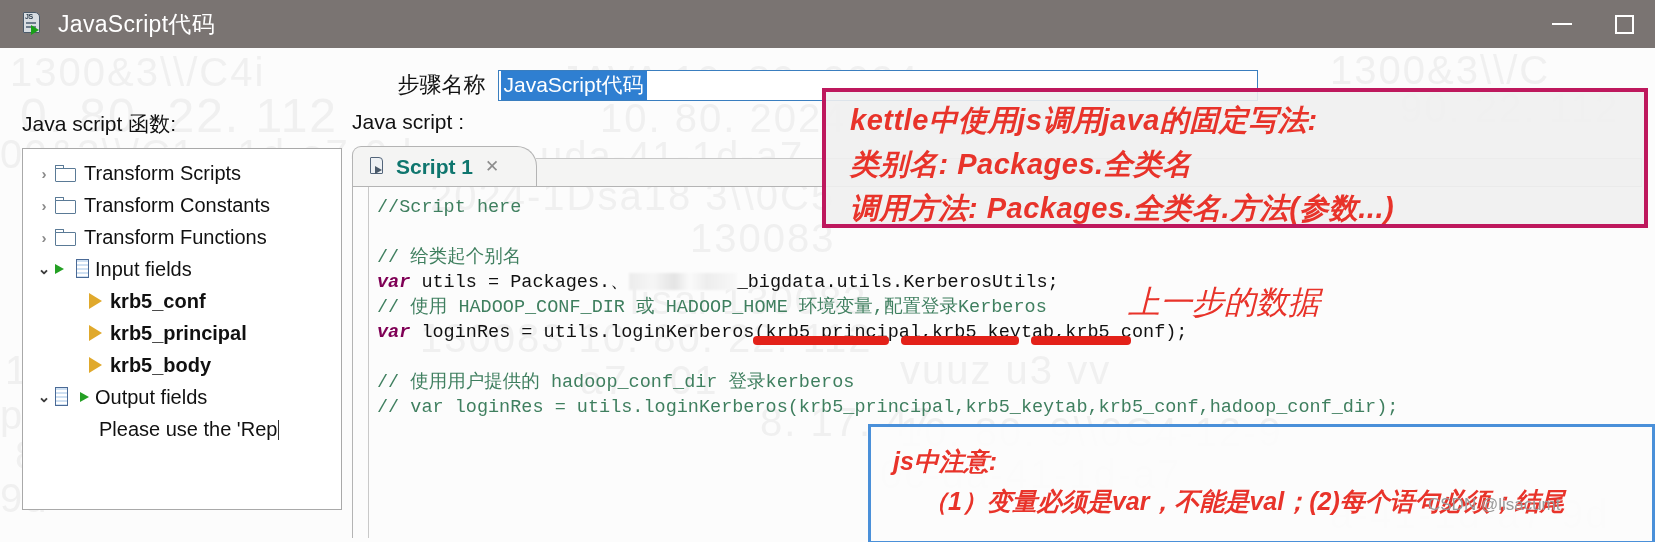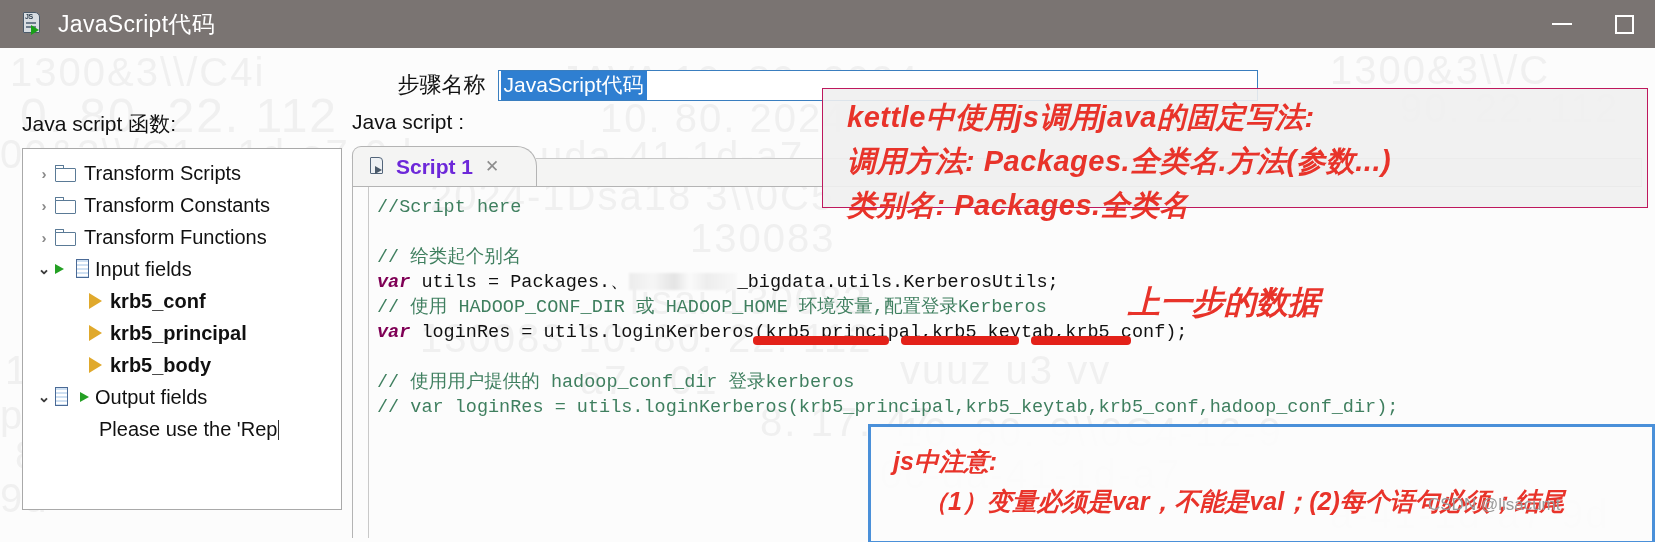--- a/index.html
+++ b/index.html
@@ -128,21 +128,21 @@
   }
   .tab-icon { position:relative; width:20px; height:22px; flex:none; }
   .tab-icon .pg {
     position:absolute; left:3px; top:1px; width:13px; height:17px;
     background:#eef1f4; border:1.5px solid #53657a; border-radius:1px 4px 1px 1px;
   }
   .tab-icon .ar {
     position:absolute; left:8px; top:10px; width:0; height:0;
     border-left:7px solid #4a5a6a; border-top:4px solid transparent; border-bottom:4px solid transparent;
   }
-  #tab-label { font-size:21px; color:#6d28d9; font-weight:bold; }
+  #tab-label { font-size:21px; color:#0f766e; font-weight:bold; }
   #tab-close { font-size:17px; color:#8d8d8d; margin-left:3px; }
   #tab-filler {
     position:absolute; left:184px; top:14px; right:0; height:28px;
     background:#f4f4f3; border-top:1px solid #c8c8c8; border-right:1px solid #c8c8c8;
   }
 
   #editor {
     position:relative; width:1290px; height:352px;
     background:transparent; border-left:1px solid #b4b4b4; border-top:1px solid #b4b4b4;
     overflow:hidden;
@@ -165,33 +165,33 @@
     background:linear-gradient(90deg,#ececec 0%,#f6f6f6 22%,#e4e4e4 42%,#fafafa 56%,#ededed 72%,#f8f8f8 100%);
     filter:blur(1.2px);
   }
   .underline-red {
     position:absolute; height:9px; background:#e32119; border-radius:4px;
   }
 
   
   .anno-box { position:absolute; z-index:5; }
   #anno-top {
-    left:822px; top:88px; width:826px; height:120px;
-    background:rgba(239,239,239,0.90); border:1px solid #be185d;
+    left:822px; top:88px; width:826px; height:140px;
+    background:rgba(239,239,239,0.90); border:4px solid #be185d;
     padding:6px 0 0 24px;
   }
   #anno-top .aline {
     color:#e8332a; font-size:29px; font-style:italic; font-weight:bold;
     line-height:44px; white-space:nowrap; letter-spacing:0.5px;
   }
   #anno-step {
     left:1128px; top:281px; width:360px; height:46px;
   }
   #anno-step .aline {
-    color:#e8332a; font-size:32px; font-style:italic; font-weight:bold; white-space:nowrap;
+    color:#e8332a; font-size:32px; font-style:italic; font-weight:normal; white-space:nowrap;
   }
   #anno-bottom {
     left:868px; top:424px; width:787px; height:120px;
     background:rgba(252,252,252,0.92); border:3px solid #4a90d9;
     padding:14px 0 0 22px;
   }
   #anno-bottom .aline {
     color:#e8332a; font-size:25px; font-style:italic; font-weight:bold;
     line-height:40px; white-space:nowrap;
   }
@@ -340,22 +340,22 @@
       <span class="underline-red" style="left: 400px; top: 149px; width: 136px;"></span>
           <span class="underline-red" style="left: 548px; top: 149px; width: 118px;"></span>
           <span class="underline-red" style="left: 678px; top: 149px; width: 100px;"></span>
         </div>
     </div>
 
   </div>
 
   <div class="anno-box" id="anno-top">
       <div class="aline">kettle中使用js调用java的固定写法:</div>
+      <div class="aline">类别名:   Packages.全类名</div>
       <div class="aline">调用方法:    Packages.全类名.方法(参数...)</div>
-      <div class="aline">类别名:   Packages.全类名</div>
     </div>
   <div class="anno-box" id="anno-step">
       <div class="aline">上一步的数据</div>
     </div>
   <div class="anno-box" id="anno-bottom">
       <div class="aline">js中注意:</div>
       <div class="aline indent">（1）变量必须是var，不能是val；(2)每个语句必须；结尾</div>
     </div>
   <div id="csdn-watermark">CSDN @lisacumt</div>
 

